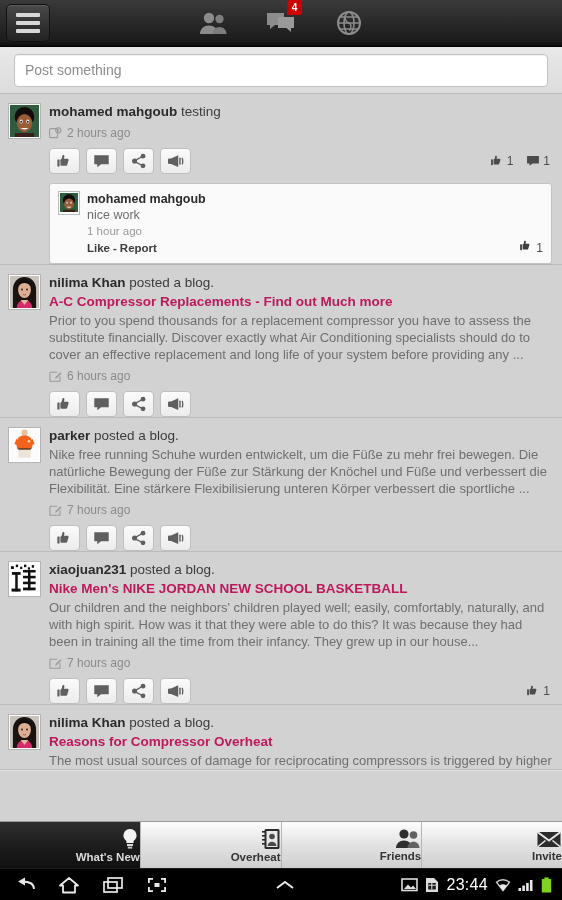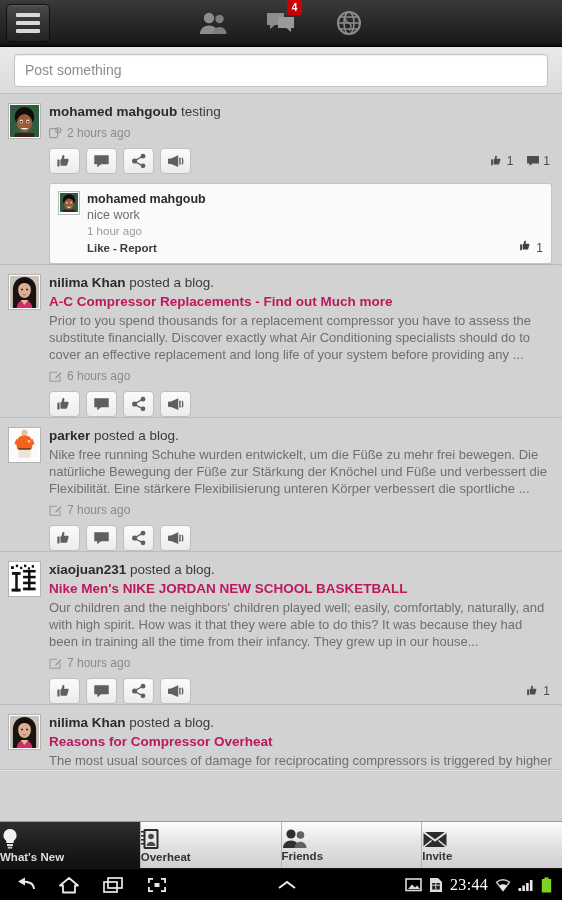--- a/index.html
+++ b/index.html
@@ -103,40 +103,40 @@
   .c-name { font-size: 12.5px; font-weight: bold; color: #2b2b2b; line-height: 16px; }
   .c-text { font-size: 12.5px; color: #6e6e6e; line-height: 16px; }
   .c-time { font-size: 11.5px; color: #9a9a9a; line-height: 16px; }
   .c-links { font-size: 11.5px; font-weight: bold; color: #3b3b3b; line-height: 16px; margin-top: 1px; }
   .c-links span { cursor: pointer; }
   .c-count { align-self: flex-end; display: flex; align-items: center; gap: 3px; font-size: 12px; color: #4c4c4c; }
 
   
   .tabs { flex: 0 0 47px; display: flex; border-top: 1px solid #9a9a9a; }
   .tab {
-    flex: 1 1 0; display: flex; flex-direction: column; align-items: flex-start; justify-content: center; gap: 1px;
+    flex: 1 1 0; display: flex; flex-direction: column; align-items: flex-end; justify-content: center; gap: 1px;
     background: linear-gradient(180deg,#fdfdfd 0%,#e3e3e3 48%,#cfcfcf 100%);
     border-right: 1px solid #b5b5b5;
     font-size: 11.5px; font-weight: bold; color: #333;
   }
   .tab:last-child { border-right: none; }
   .tab.active {
     background: linear-gradient(180deg,#2e2e2e 0%,#1d1d1d 50%,#101010 100%);
     color: #dcdcdc;
   }
   .tab svg { display: block; }
 
   
   .sysbar {
     flex: 0 0 32px; background: #000; display: flex; align-items: center;
     padding: 0 8px; gap: 0; border-top: 1px solid #1a1a1a;
   }
   .sys-left { display: flex; align-items: center; gap: 22px; padding-left: 6px; }
   .sys-mid { flex: 1 1 auto; display: flex; justify-content: center; }
-  .sys-right { display: flex; align-items: center; gap: 7px; padding-right: 2px; font-family: Liberation Serif, serif; }
+  .sys-right { display: flex; align-items: center; gap: 7px; padding-right: 2px; }
   .clock { color: #fff; font-size: 16px; letter-spacing: 0.3px; }
   .sysbar svg { display: block; }
 </style>
 </head>
 <body>
 
 <div class="screen">
 
   <div class="appbar">
     <div class="hamburger">

